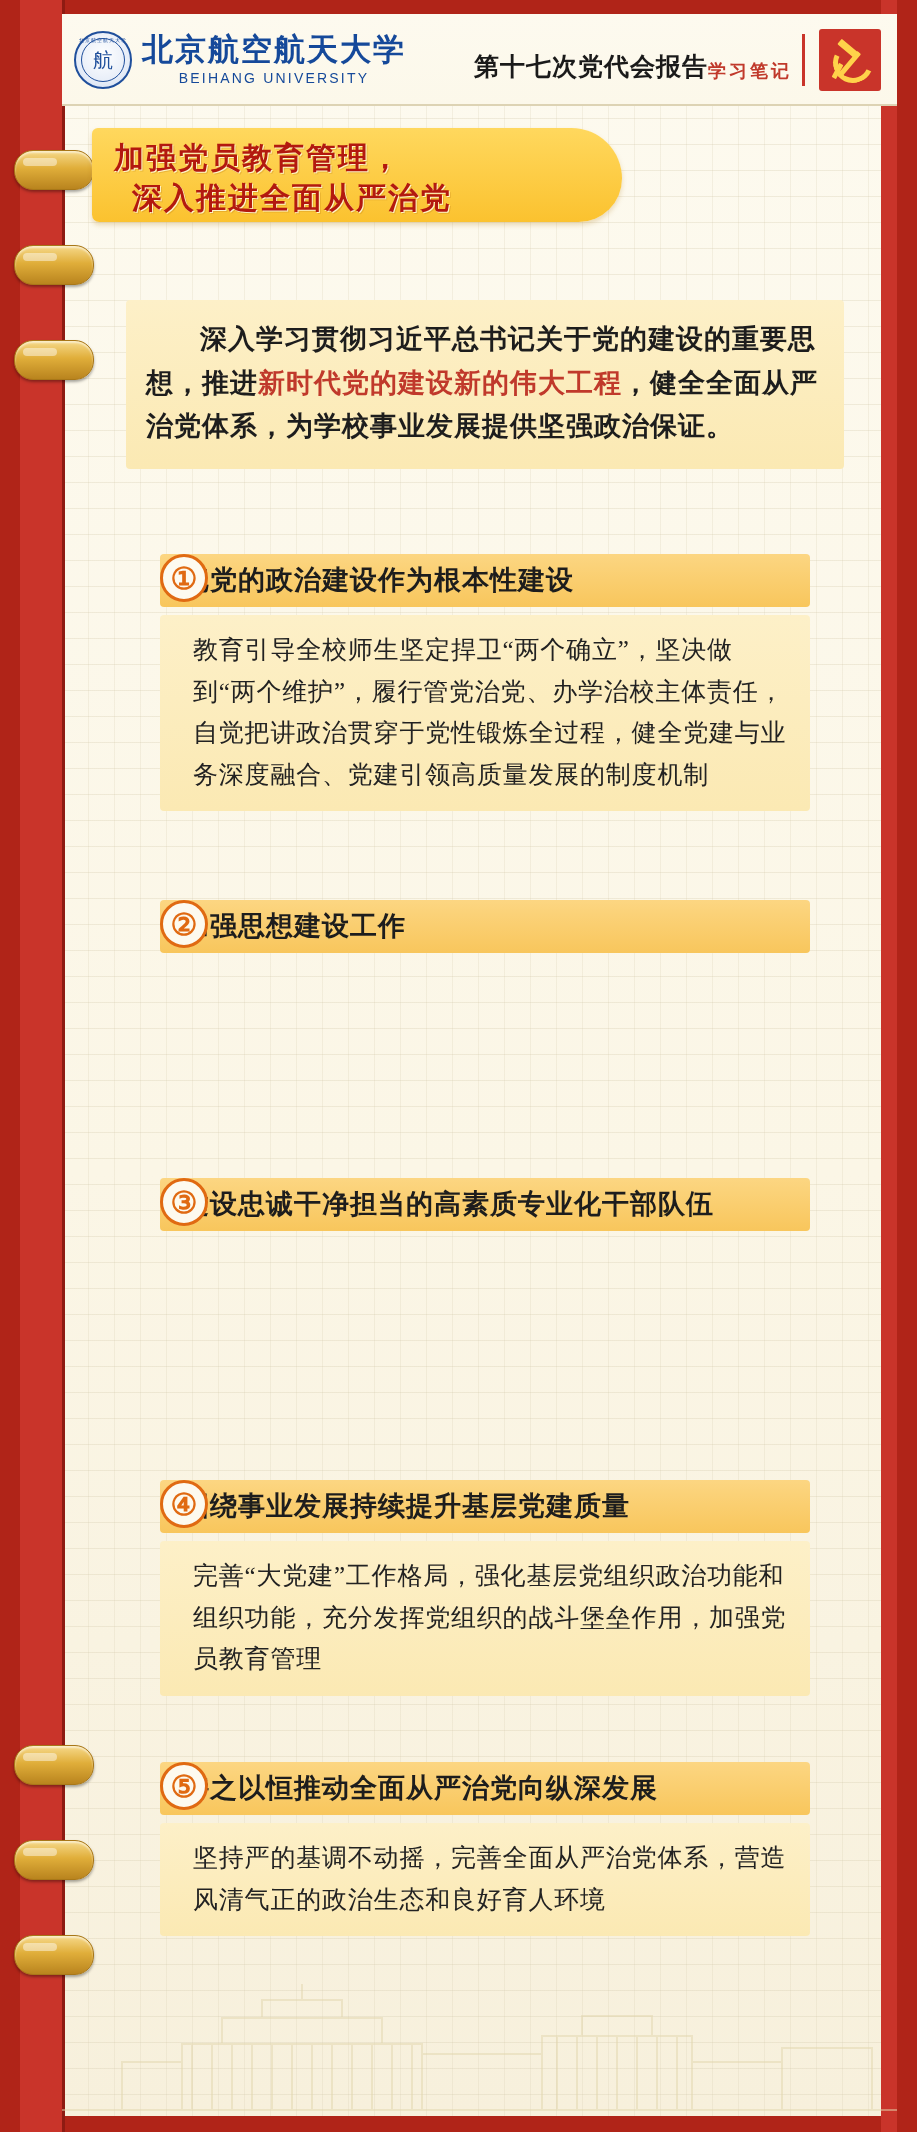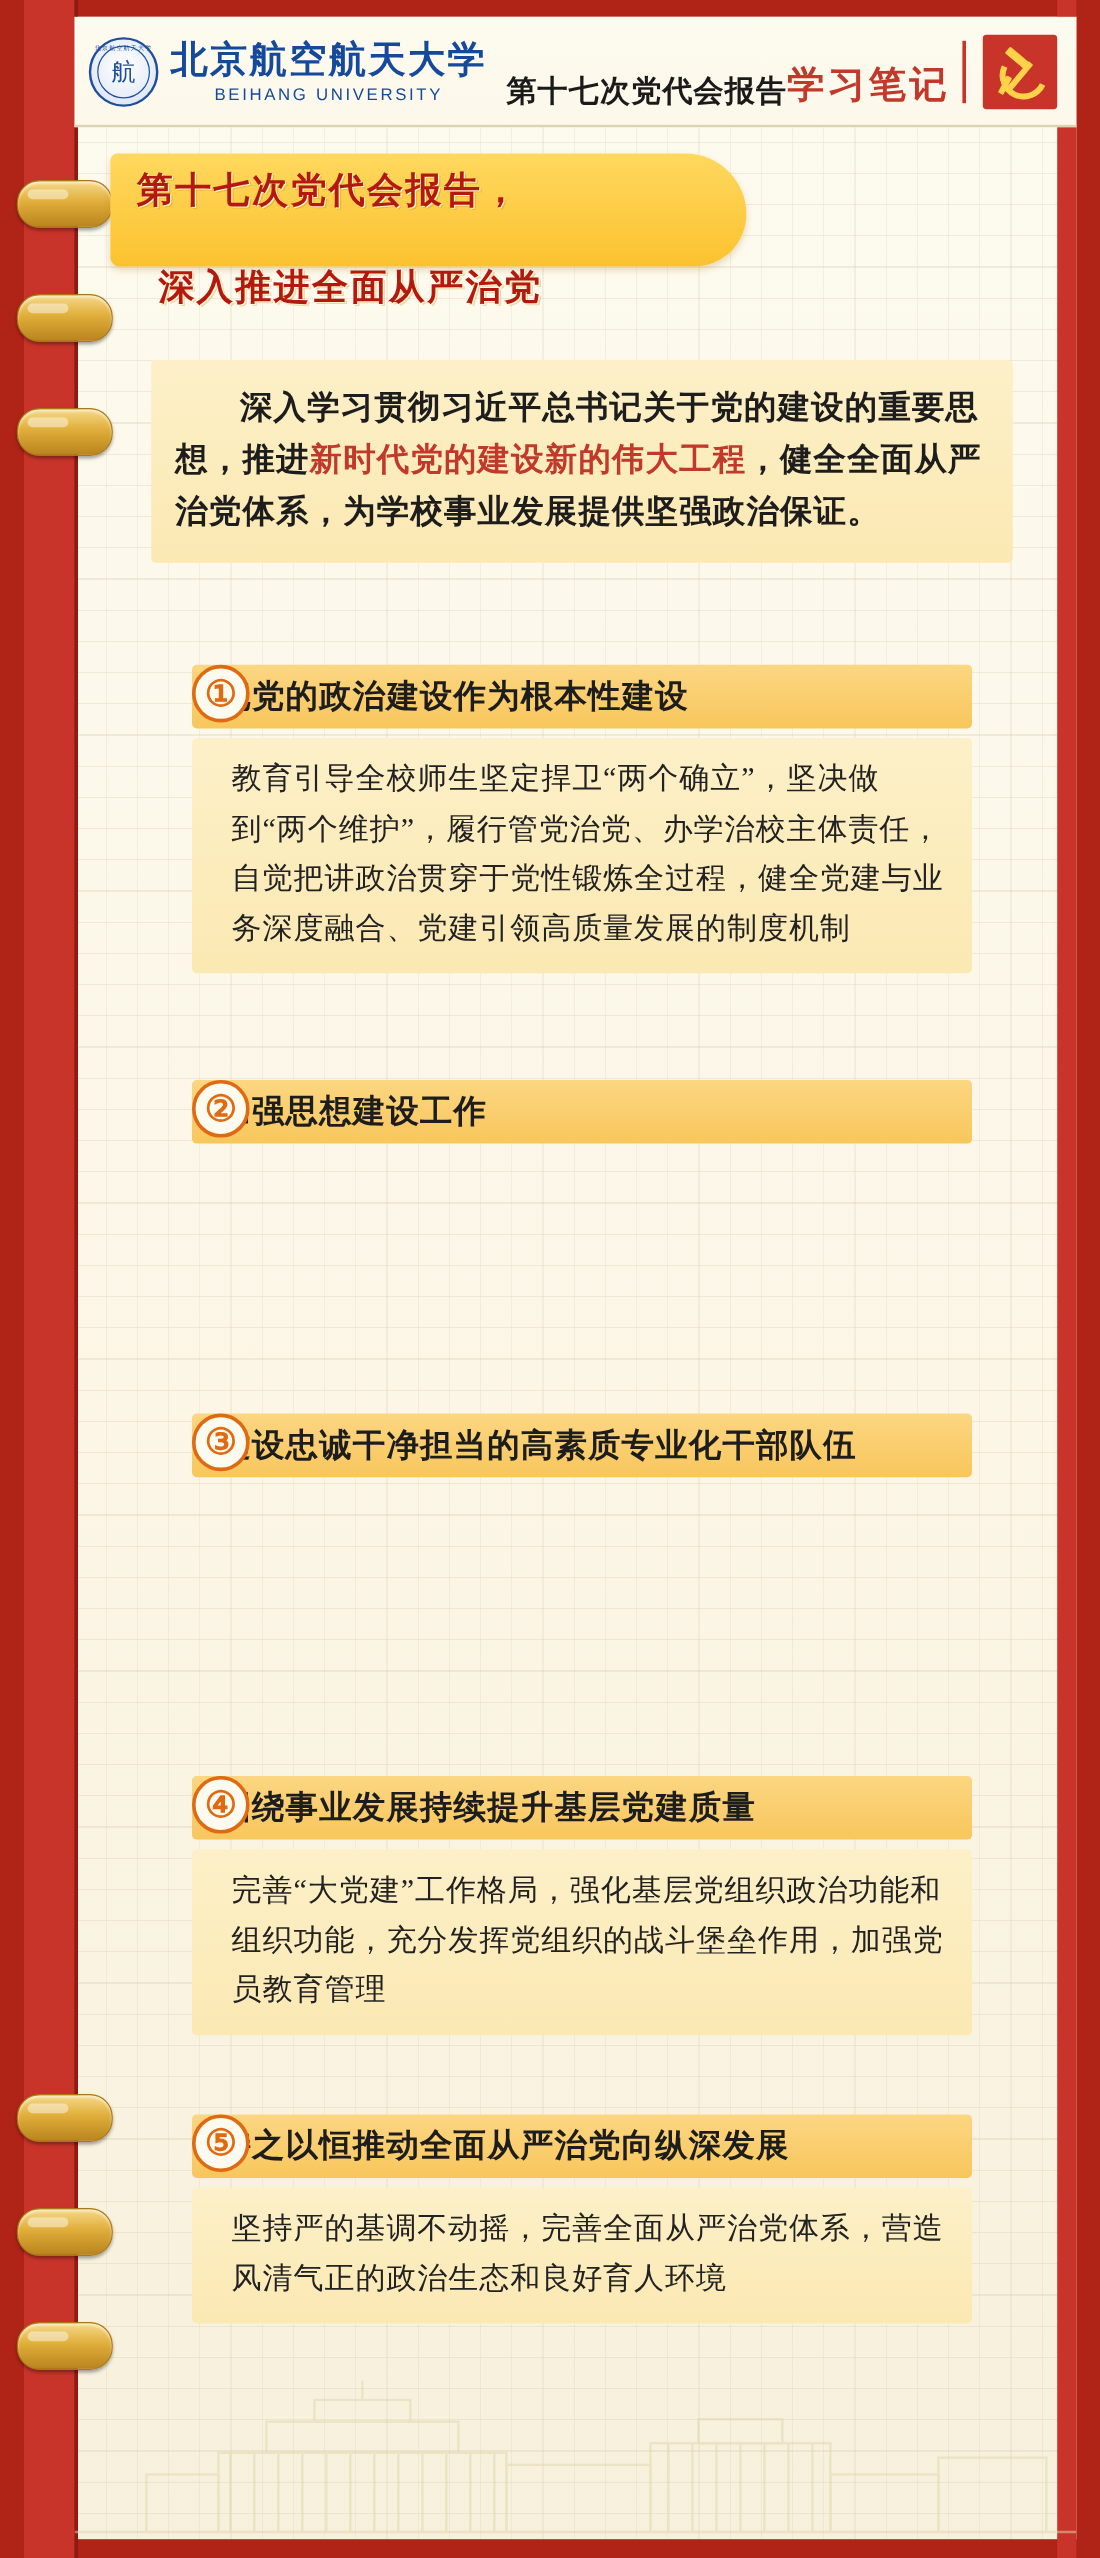--- a/index.html
+++ b/index.html
@@ -175,21 +175,21 @@
   }
   .header-title .line1 {
     font-family: "Liberation Serif", serif;
     font-size: 25px;
     font-weight: bold;
     color: #1a1a1a;
     letter-spacing: 1px;
   }
   .header-title .line2 {
     font-family: "Liberation Serif", serif;
-    font-size: 31px;
+    font-size: 18px;
     font-weight: bold;
     color: #c0392b;
     letter-spacing: 3px;
     margin-top: 21px;
   }
   .header-divider {
     width: 3px;
     height: 52px;
     background: #c9342a;
     margin-right: 14px;
@@ -254,21 +254,21 @@
   }
   .title-banner .t-line {
     font-family: "Liberation Serif", serif;
     font-weight: bold;
     font-size: 30px;
     color: #b3190f;
     letter-spacing: 2px;
     text-shadow: 1px 1px 0 #fff6c8, 2px 2px 0 rgba(180,110,10,0.25);
   }
   .title-banner .t1 { position: absolute; left: 22px; top: 10px; }
-  .title-banner .t2 { position: absolute; left: 40px; top: 50px; margin-top: 41px; }
+  .title-banner .t2 { position: absolute; left: 40px; top: 50px; }
 
   
   .intro {
     position: absolute;
     left: 126px; top: 300px;
     width: 678px;
     padding: 18px 20px 20px 20px;
     background: linear-gradient(180deg,#fdf0c8 0%, #fbe9b3 100%);
     border-radius: 4px;
     font-family: "Liberation Serif", serif;
@@ -388,21 +388,21 @@
     <div class="party-emblem">
       <div class="sickle-blade"></div>
       <div class="sickle-handle"></div>
       <div class="hammer-head"></div>
       <div class="hammer-handle"></div>
     </div>
   </div>
   <div class="header-rule"></div>
 
   <div class="title-banner">
-    <div class="t-line t1">第十七次党代会报告，</div>
+    <div class="t-line t1">加强党员教育管理，</div>
     <div class="t-line t2">深入推进全面从严治党</div>
   </div>
 
   <div class="intro">
     <span>深入学习贯彻习近平总书记关于党的建设的重要思想，推进</span><span class="hl">新时代党的建设新的伟大工程</span><span>，健全全面从严治党体系，为学校事业发展提供坚强政治保证。</span>
   </div>
 
   <div class="section" style="top:554px">
     <div class="sec-head">
       <div class="sec-num">①</div>

